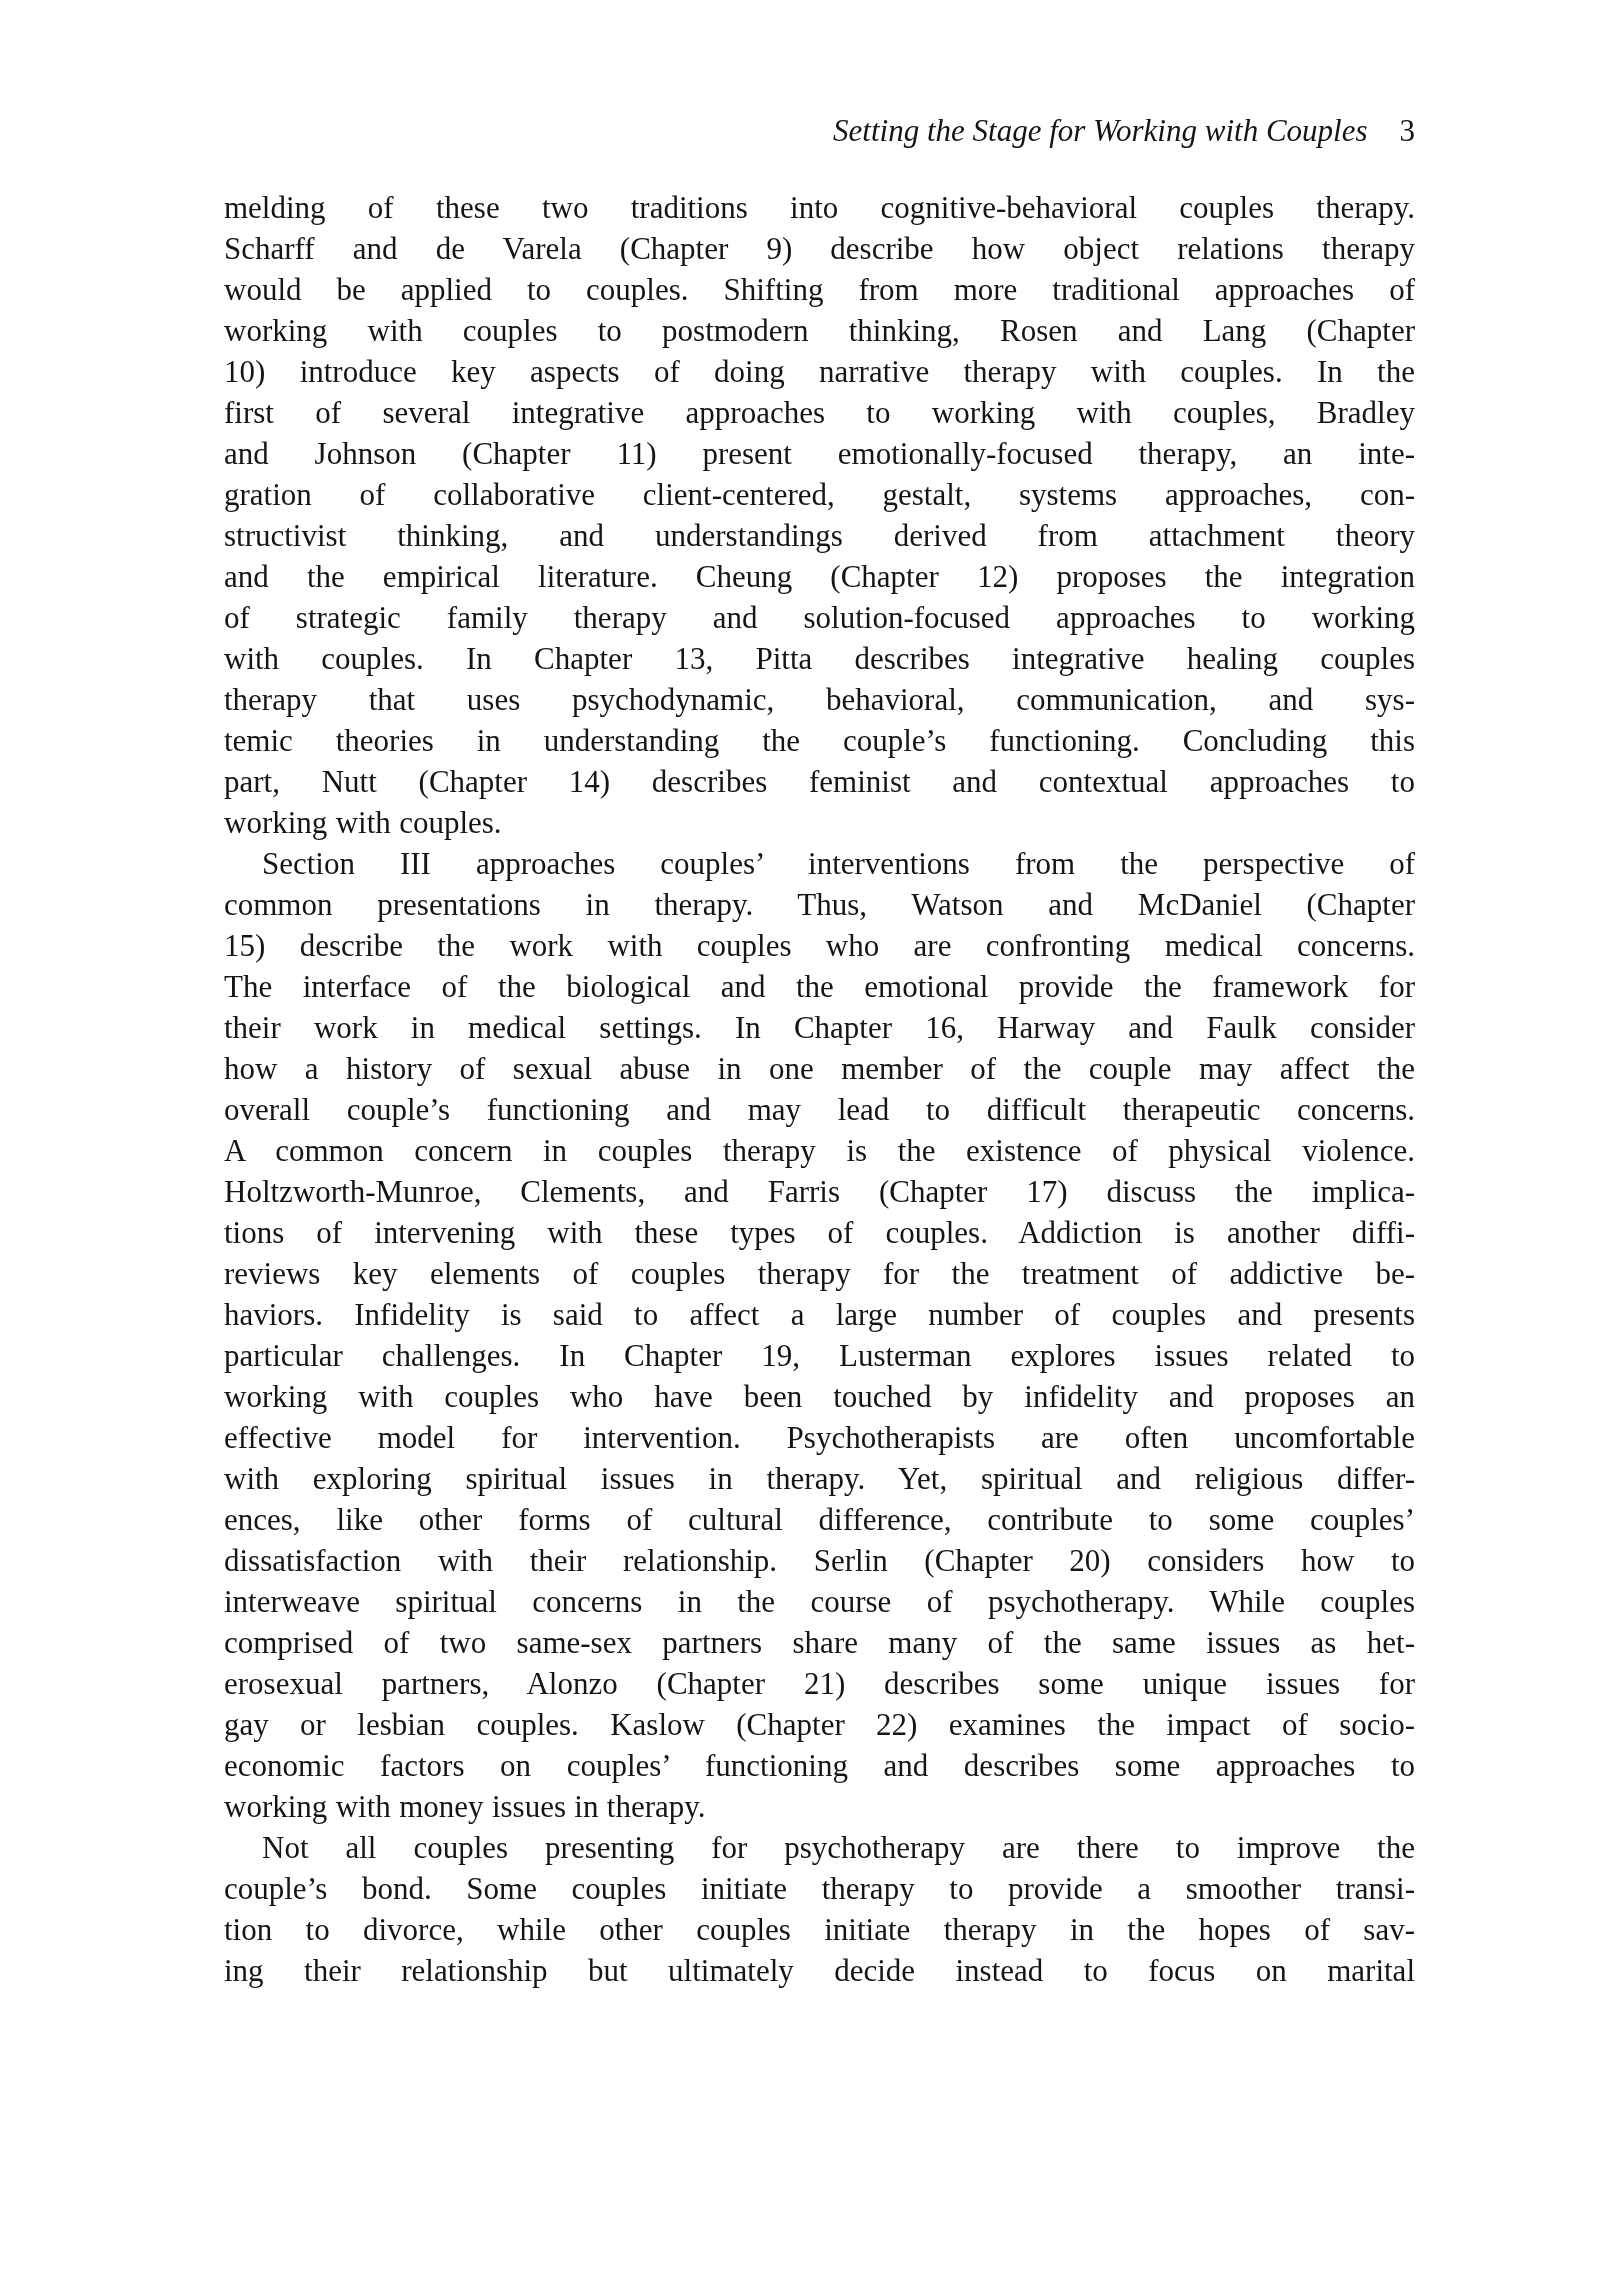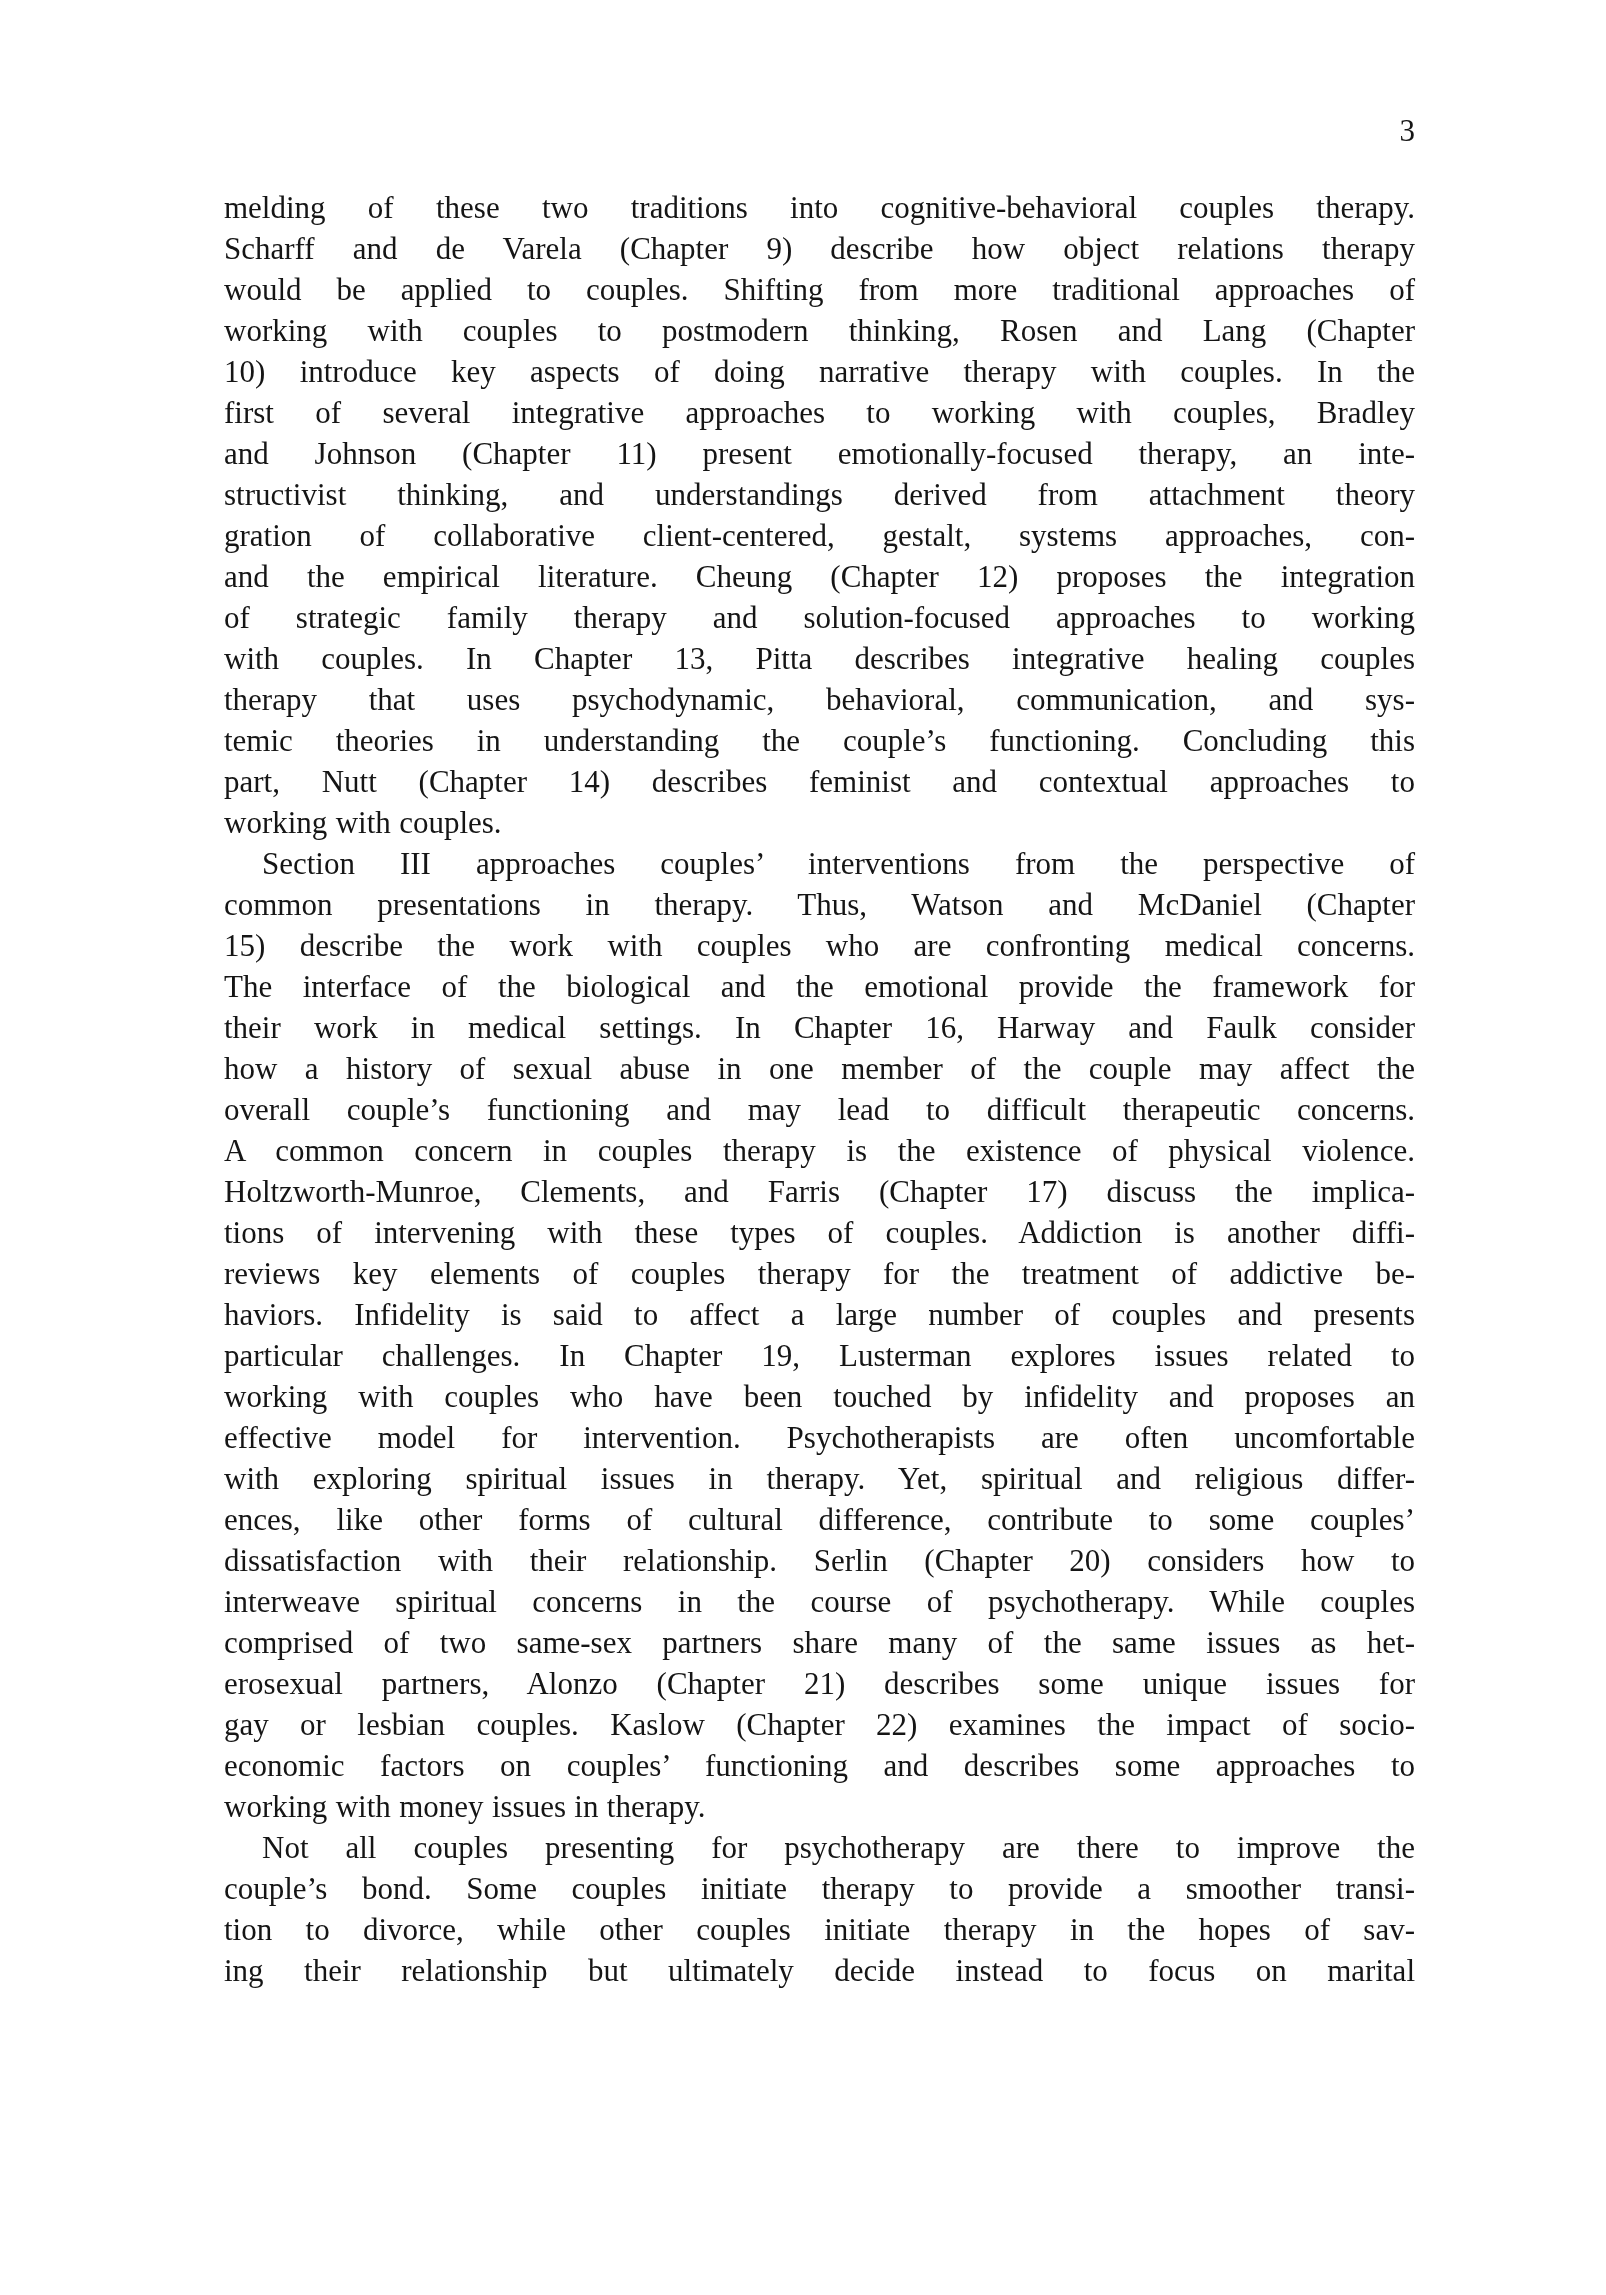--- a/index.html
+++ b/index.html
@@ -49,34 +49,35 @@
     word-spacing: 0.02em;
   }
   .line.flush { text-align-last: left; }
   .line.indent { text-indent: 38px; }
 </style>
 </head>
 <body>
 
 <div class="page">
   <div class="running-header">
+    <span class="running-title">Setting the Stage for Working with Couples</span>
     <span class="page-number">3</span>
   </div>
 
   <div class="text-block">
       <div>
         <div class="line">melding of these two traditions into cognitive-behavioral couples therapy.</div>
         <div class="line">Scharff and de Varela (Chapter 9) describe how object relations therapy</div>
         <div class="line">would be applied to couples. Shifting from more traditional approaches of</div>
         <div class="line">working with couples to postmodern thinking, Rosen and Lang (Chapter</div>
         <div class="line">10) introduce key aspects of doing narrative therapy with couples. In the</div>
         <div class="line">first of several integrative approaches to working with couples, Bradley</div>
         <div class="line">and Johnson (Chapter 11) present emotionally-focused therapy, an inte-</div>
+        <div class="line">gration of collaborative client-centered, gestalt, systems approaches, con-</div>
         <div class="line">structivist thinking, and understandings derived from attachment theory</div>
-        <div class="line">gration of collaborative client-centered, gestalt, systems approaches, con-</div>
         <div class="line">and the empirical literature. Cheung (Chapter 12) proposes the integration</div>
         <div class="line">of strategic family therapy and solution-focused approaches to working</div>
         <div class="line">with couples. In Chapter 13, Pitta describes integrative healing couples</div>
         <div class="line">therapy that uses psychodynamic, behavioral, communication, and sys-</div>
         <div class="line">temic theories in understanding the couple’s functioning. Concluding this</div>
         <div class="line">part, Nutt (Chapter 14) describes feminist and contextual approaches to</div>
         <div class="line flush">working with couples.</div>
       </div>
       <div>
         <div class="line indent">Section III approaches couples’ interventions from the perspective of</div>

